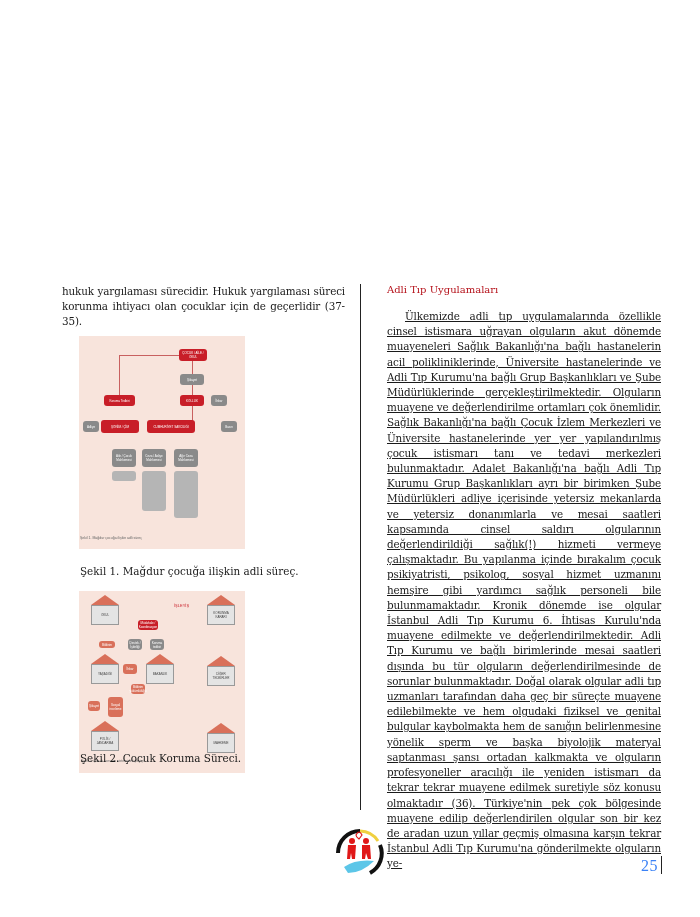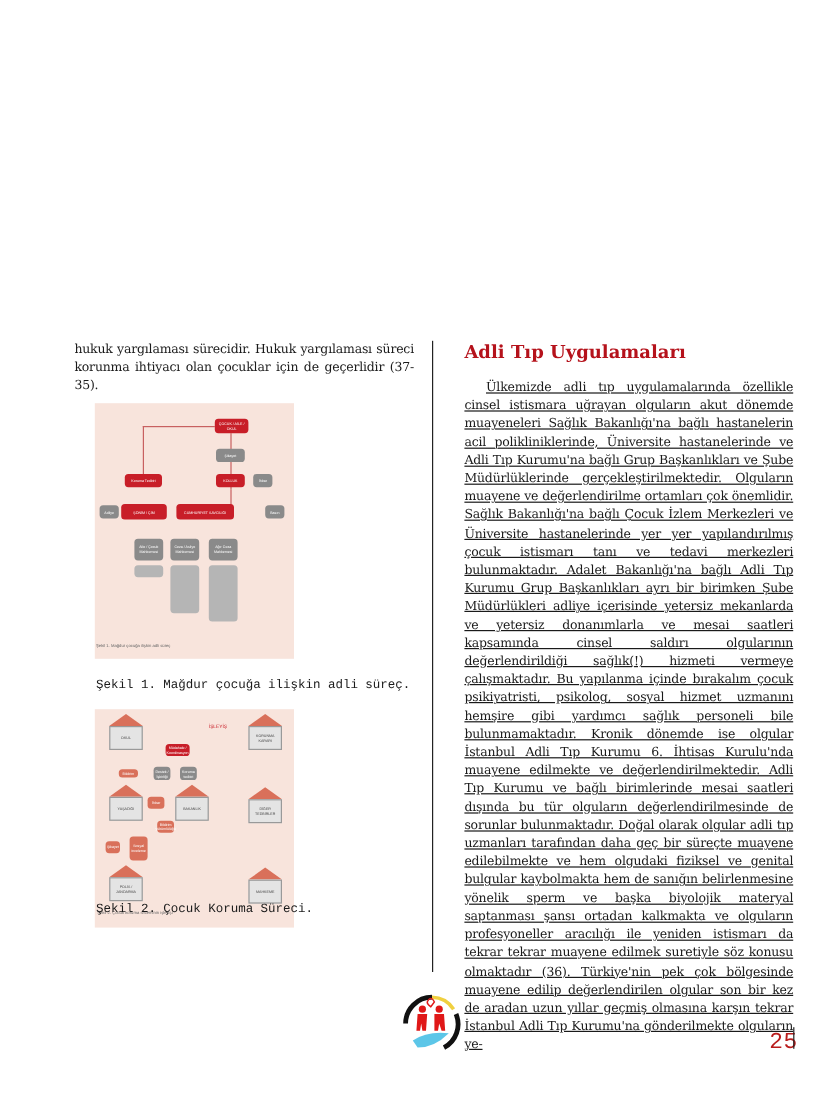--- a/index.html
+++ b/index.html
@@ -3,42 +3,42 @@
 <meta charset="utf-8">
 <style>
   html, body { margin: 0; padding: 0; background: #ffffff; }
   body { width: 700px; height: 917px; position: relative; overflow: hidden;
          font-family: "DejaVu Serif", "Liberation Serif", serif; color: #1a1a1a; }
   .col-left { position: absolute; left: 62px; top: 284px; width: 283px; }
   .col-right { position: absolute; left: 387px; top: 284px; width: 274px; }
   .divider { position: absolute; left: 360px; top: 284px; width: 1px; height: 526px; background: #222; }
   .para { font-size: 10.4px; line-height: 15.2px; text-align: justify; margin: 0; letter-spacing: -0.15px; }
   .para.indent { text-indent: 18px; text-decoration: underline; }
-  .heading { font-size: 15px; color: #b5121b; font-weight: bold; margin: 0 0 14px 0; }
+  .heading { font-size: 10px; color: #b5121b; font-weight: normal; margin: 0 0 14px 0; }
   .figure { position: absolute; background: #f8e4dc; overflow: hidden; }
   .fig1 { left: 79px; top: 336px; width: 166px; height: 213px; }
   .fig2 { left: 79px; top: 591px; width: 166px; height: 182px; }
-  .caption { position: absolute; left: 80px; font-size: 10.4px; font-family: Liberation Mono, monospace; }
+  .caption { position: absolute; left: 80px; font-size: 10.4px; }
   .cap1 { top: 565px; }
   .cap2 { top: 752px; }
   .box { position: absolute; border-radius: 3px; font-family: "Liberation Sans", sans-serif;
          font-size: 3px; color: #fff; display: flex; align-items: center; justify-content: center; text-align: center; }
   .red { background: #c81e28; }
   .gray { background: #8a8a8a; }
   .lgray { background: #b5b5b5; }
   .salmon { background: #d9705a; }
   .line { position: absolute; background: #c86060; }
   .fig-caption { position: absolute; font-family: "Liberation Sans", sans-serif; font-size: 3.5px; color: #666; }
   .house { position: absolute; width: 28px; }
   .house .roof { width: 0; height: 0; border-left: 14px solid transparent; border-right: 14px solid transparent;
                  border-bottom: 10px solid #d9705a; }
   .house .bodyh { width: 26px; height: 18px; background: #e4e4e4; border: 1px solid #999; font-family: "Liberation Sans", sans-serif;
                   font-size: 3px; color:#444; display:flex; align-items:center; justify-content:center; text-align:center; }
   .logo { position: absolute; left: 330px; top: 823px; width: 60px; height: 60px; }
-  .page-num { position: absolute; left: 641px; top: 857px; font-family: Liberation Mono, monospace; font-size: 19px; color: #b91c1c; letter-spacing: 0.5px; }
+  .page-num { position: absolute; left: 641px; top: 857px; font-family: Liberation Serif, serif; font-size: 16px; color: #3b82f6; letter-spacing: 0.5px; }
   .page-bar { position: absolute; left: 661px; top: 856px; width: 1px; height: 18px; background: #222; }
 </style>
 </head>
 <body>
 
 <div class="col-left">
   <p class="para">hukuk yargılaması sürecidir. Hukuk yargılaması süreci korunma ihtiyacı olan çocuklar için de geçerlidir (37-35).</p>
 </div>
 
 <div class="figure fig1">

